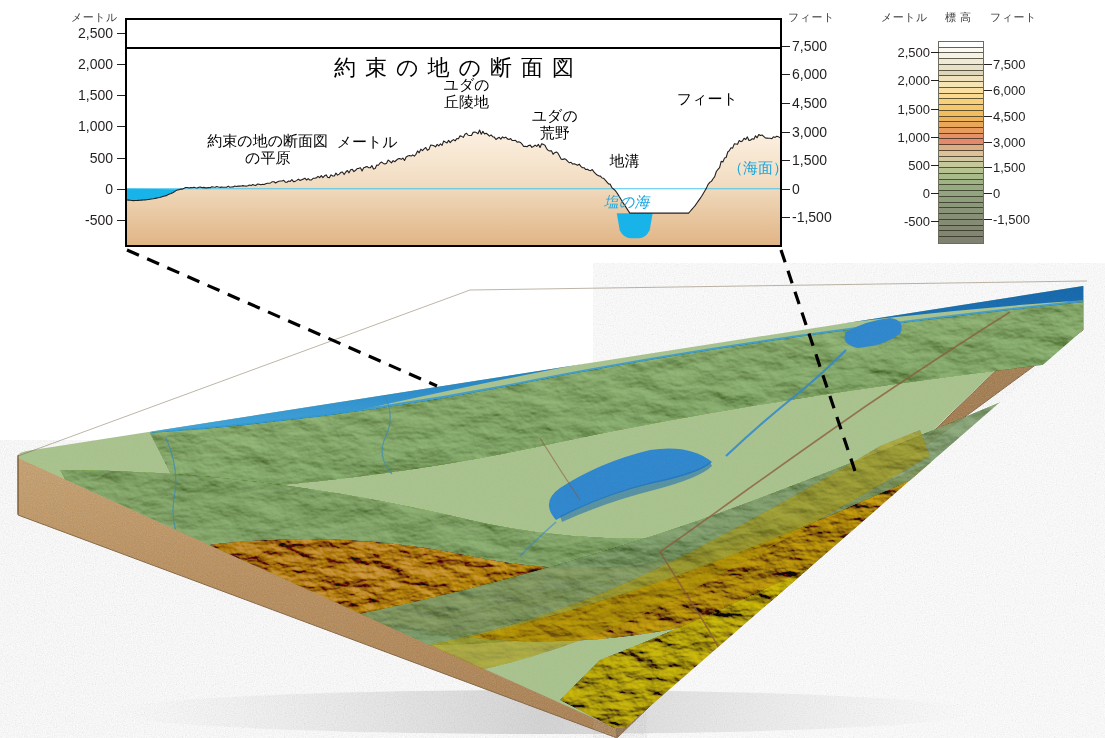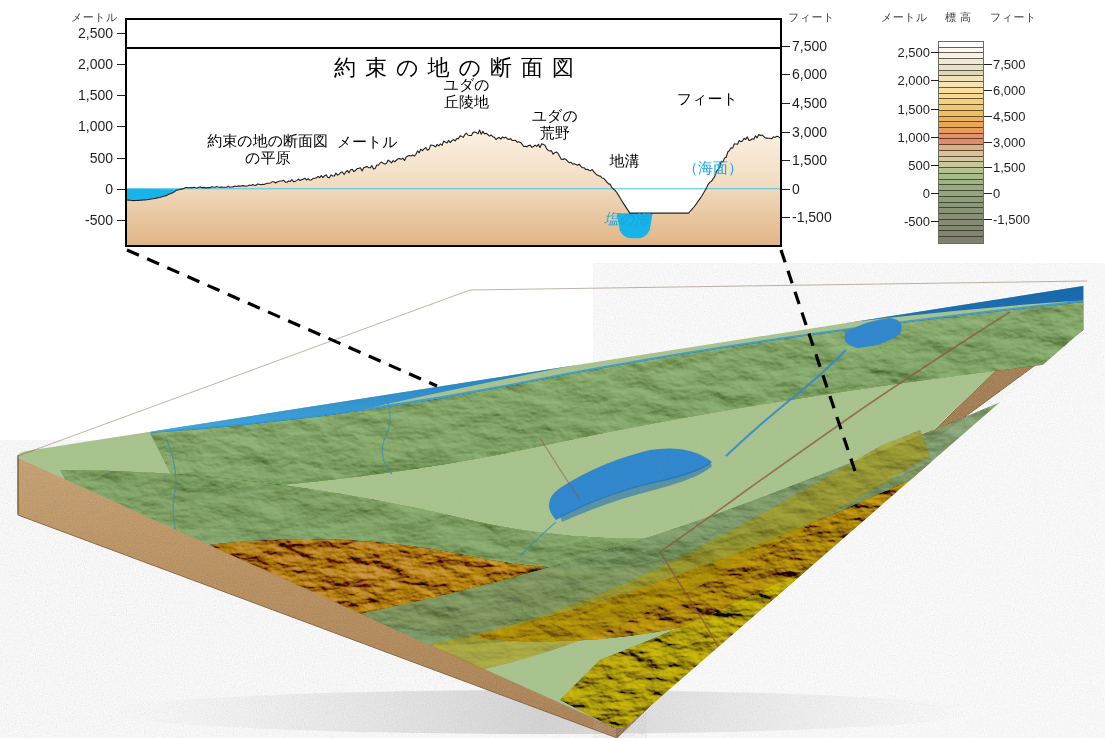--- a/index.html
+++ b/index.html
@@ -339,23 +339,23 @@
   <div id="chart-title">約束の地の断面図</div>
   <div id="profile-annotations">
       <div class="prof-label" style="left: 207.365px; top: 133px;">約束の地の断面図
 の平原</div>
       <div class="prof-label" style="left: 336.64px; top: 134px;">メートル</div>
       <div class="prof-label" style="left: 443.56px; top: 77.375px;">ユダの
 丘陵地</div>
       <div class="prof-label" style="left: 531.715px; top: 108px;">ユダの
 荒野</div>
       <div class="prof-label" style="left: 609.586px; top: 152.75px;">地溝</div>
-      <div class="prof-label salt" style="left: 604.045px; top: 211px;">塩の海</div>
+      <div class="prof-label salt" style="left: 604.045px; top: 194px;">塩の海</div>
       <div class="prof-label" style="left: 676.7px; top: 90.875px;">フィート</div>
-      <div class="prof-label sea" style="left: 683px; top: 159.625px;">（海面）</div>
+      <div class="prof-label sea" style="left: 728px; top: 159.625px;">（海面）</div>
     </div>
 
   <div id="legend">
     <div class="legend-head" id="legend-head-m">メートル</div>
     <div class="legend-head" id="legend-head-c">標 高</div>
     <div class="legend-head" id="legend-head-ft">フィート</div>
     <div id="legend-bar">
         <div class="legend-band" style="background: rgb(255, 255, 255); height: 2.85714%; border-bottom: 1px solid rgba(40, 38, 24, 0.72); box-sizing: border-box;"></div>
         <div class="legend-band" style="background: rgb(251, 249, 242); height: 2.85714%; border-bottom: 1px solid rgba(40, 38, 24, 0.72); box-sizing: border-box;"></div>
         <div class="legend-band" style="background: rgb(246, 242, 229); height: 2.85714%; border-bottom: 1px solid rgba(40, 38, 24, 0.72); box-sizing: border-box;"></div>

